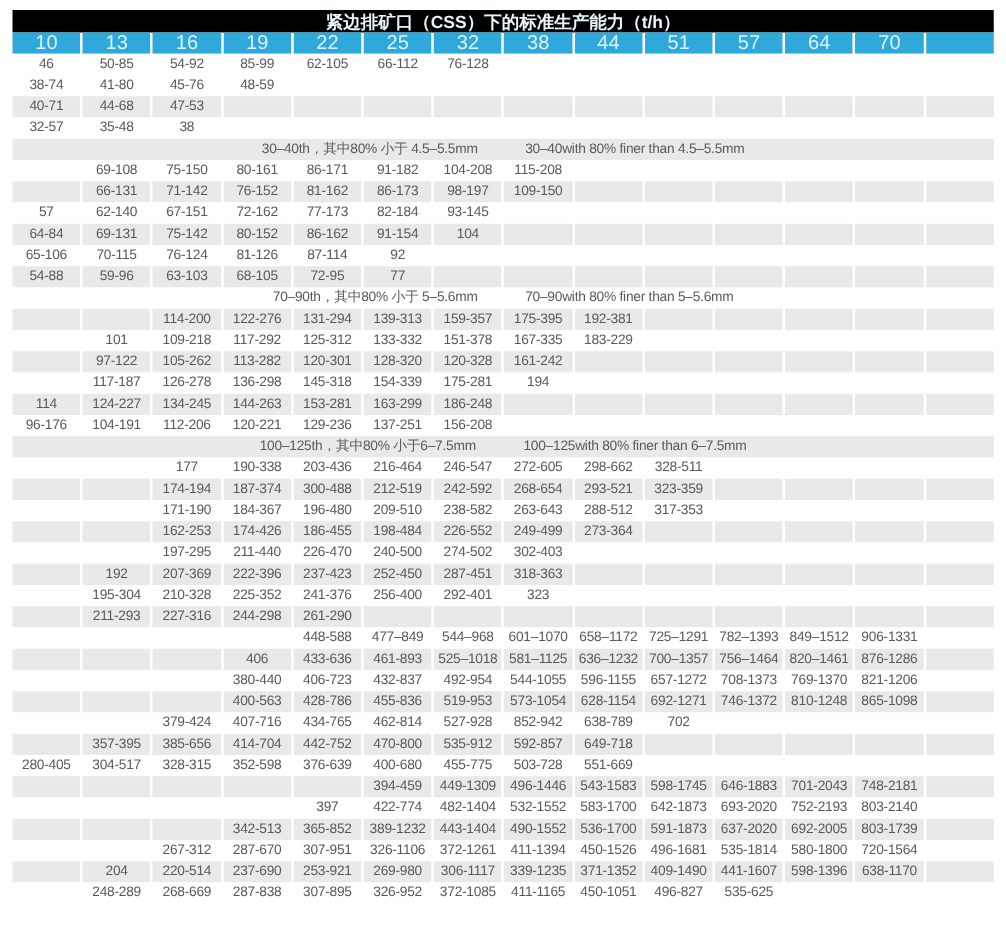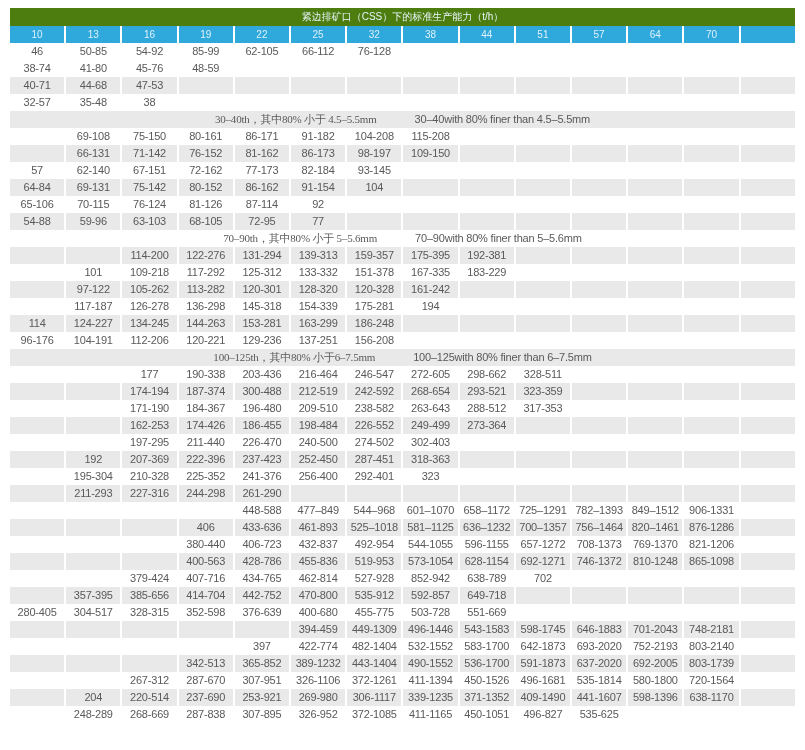--- a/index.html
+++ b/index.html
@@ -26,46 +26,46 @@
   }
   th, td {
     padding: 0;
     margin: 0;
     text-align: center;
     vertical-align: middle;
     white-space: nowrap;
     overflow: visible;
   }
   .title-cell {
-    background: #4d7c0f;
+    background: #000000;
     color: #E8F5FB;
     height: 18px;
-    font-size: 10px;
-    font-weight: normal;
+    font-size: 14px;
+    font-weight: bold;
     line-height: 18px;
   }
   .col-head {
     background: #2FA8DC;
     color: #DFF1FA;
     height: 17px;
-    font-size: 10px;
+    font-size: 16px;
     font-weight: normal;
     line-height: 17px;
   }
   tbody tr { height: 17px; }
   .data-cell, .section-cell {
     height: 17px;
     line-height: 17px;
     font-size: 11px;
     color: #595959;
     letter-spacing: -0.2px;
   }
   tr.gray td { background: #E9E9E9; }
   tr.white td { background: #ffffff; }
-  .section-cell .zh { margin-right: 38px; font-family: Liberation Serif, serif; }
+  .section-cell .zh { margin-right: 38px; }
 </style>
 </head>
 <body>
 
 <div class="page">
   <table class="capacity-table">
     <thead>
       <tr>
         <th colspan="14" class="title-cell">紧边排矿口（CSS）下的标准生产能力（t/h）</th>
       </tr>

